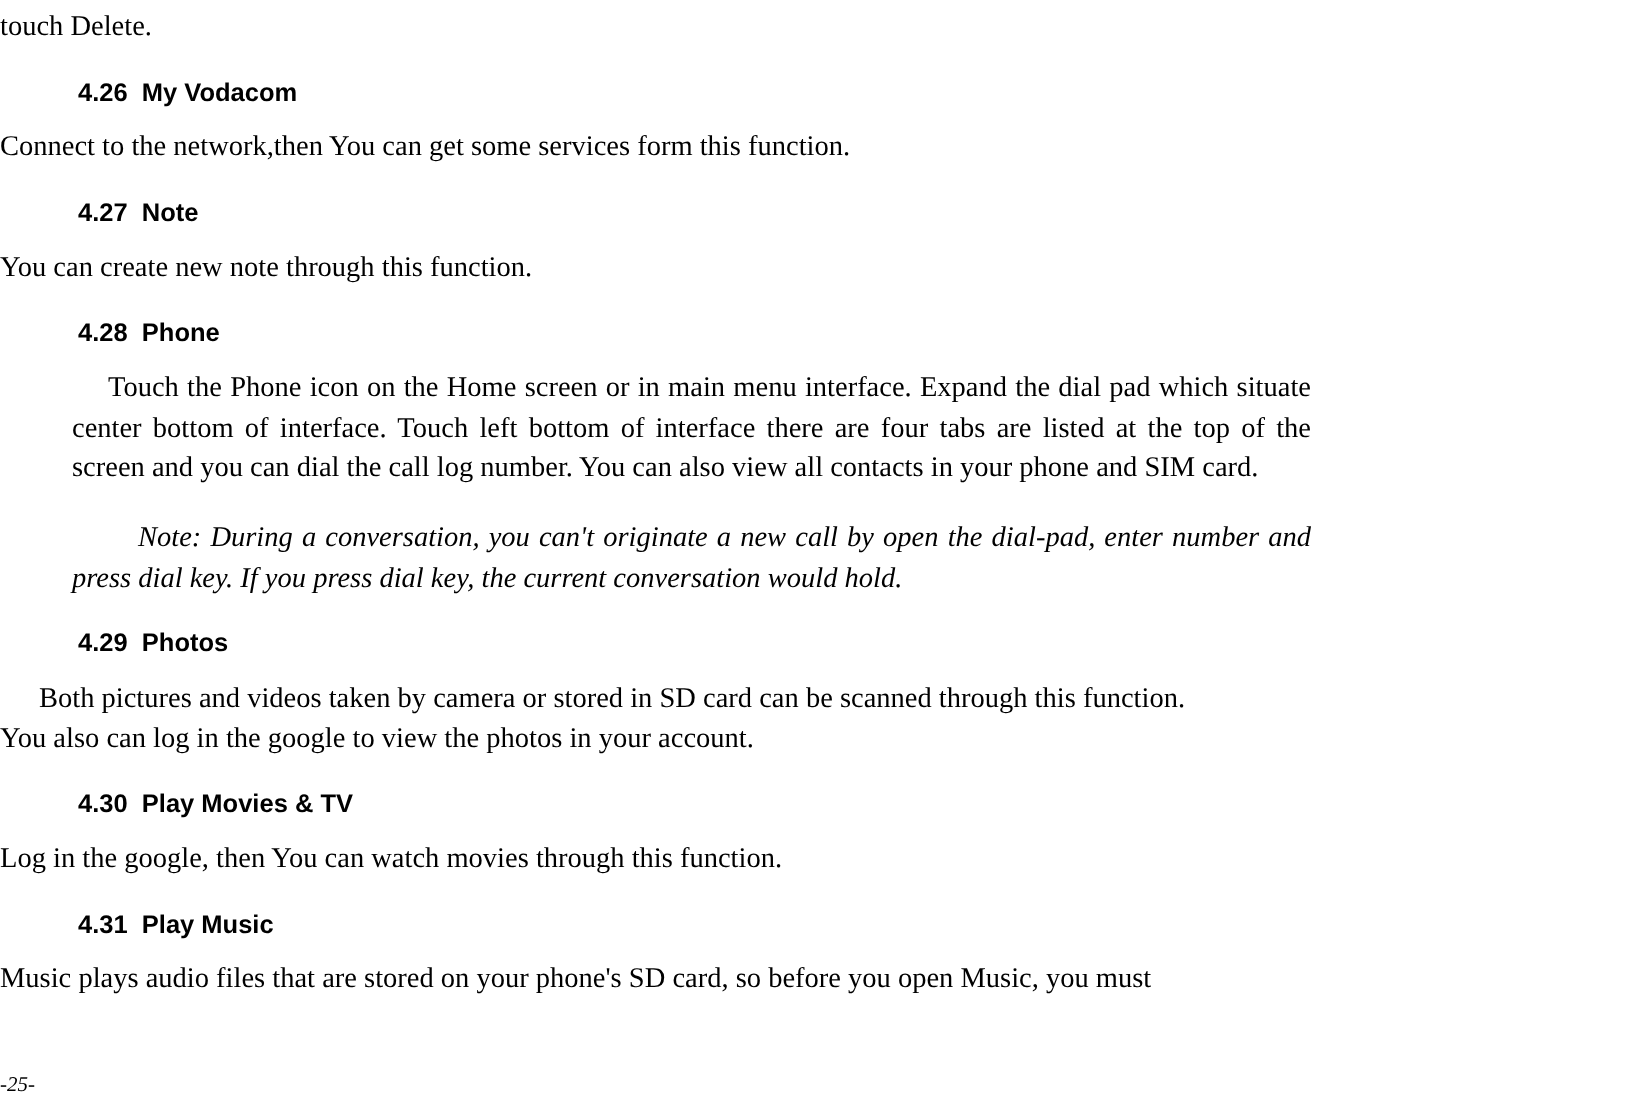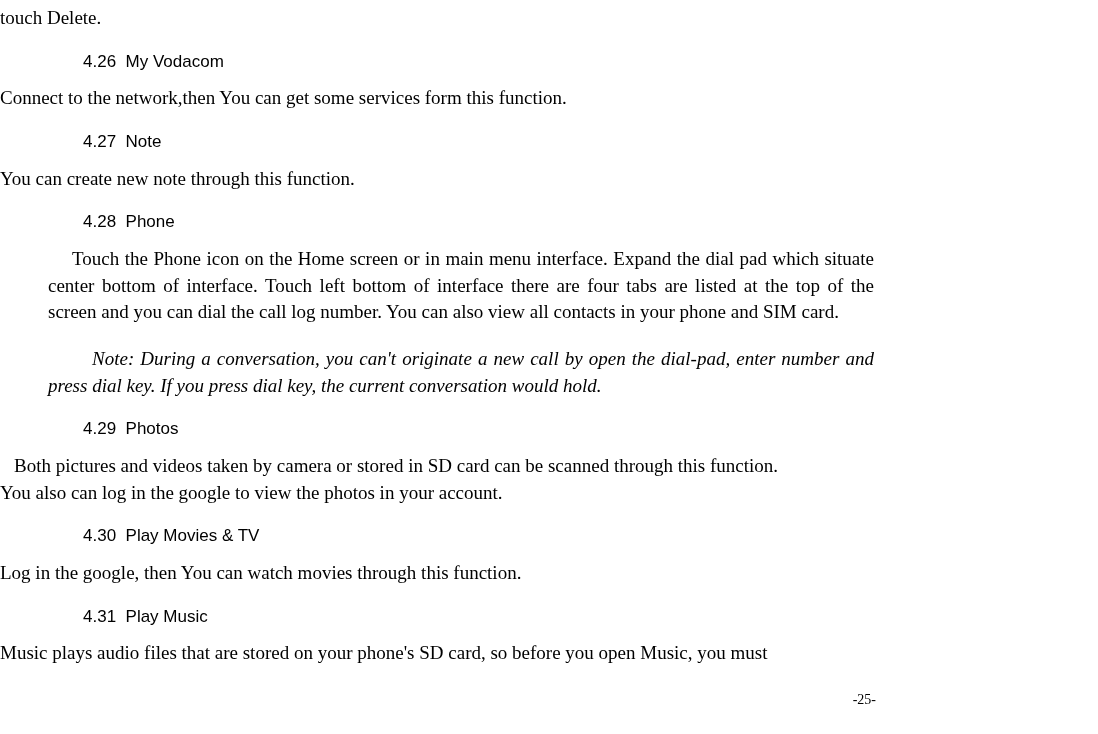--- a/index.html
+++ b/index.html
@@ -16,23 +16,23 @@
     height: 734px;
     position: relative;
     box-sizing: border-box;
     padding: 5px 0 0 0;
   }
   .line-fragment {
     padding-left: 0px;
   }
   .heading {
     font-family: Arial, Helvetica, sans-serif;
-    font-weight: normal;
+    font-weight: bold;
     font-size: 17px;
-    padding-left: 83px;
+    padding-left: 52px;
     margin-top: 18px;
     margin-bottom: 12px;
   }
   .body-text {
     padding-right: 2px;
     text-align: justify;
     margin-bottom: 4px;
   }
   .body-text-indent {
     padding-left: 48px;
@@ -43,39 +43,40 @@
   }
   .note-text {
     padding-left: 48px;
     padding-right: 2px;
     text-align: justify;
     text-indent: 44px;
     font-style: italic;
     margin-bottom: 4px;
   }
   .flush-left {
-    padding-left: 0px;
+    padding-left: 12px;
     padding-right: 2px;
     text-align: justify;
     text-indent: 14px;
     margin-bottom: 0px;
   }
   .flush-left2 {
     padding-left: 0px;
     padding-right: 12px;
     text-align: justify;
     margin-bottom: 4px;
   }
   .page-num {
     position: absolute;
-    bottom: 24px;
+    bottom: 0;
     width: 100%;
-    text-align: right;
+    text-align: left;
     font-size: 14px;
     font-family: "Times New Roman", Times, serif;
+    font-style: italic;
   }
 </style>
 </head>
 <body>
 
 <div class="page">
 
   <div class="line-fragment">touch Delete.</div>
 
   <div class="heading">

